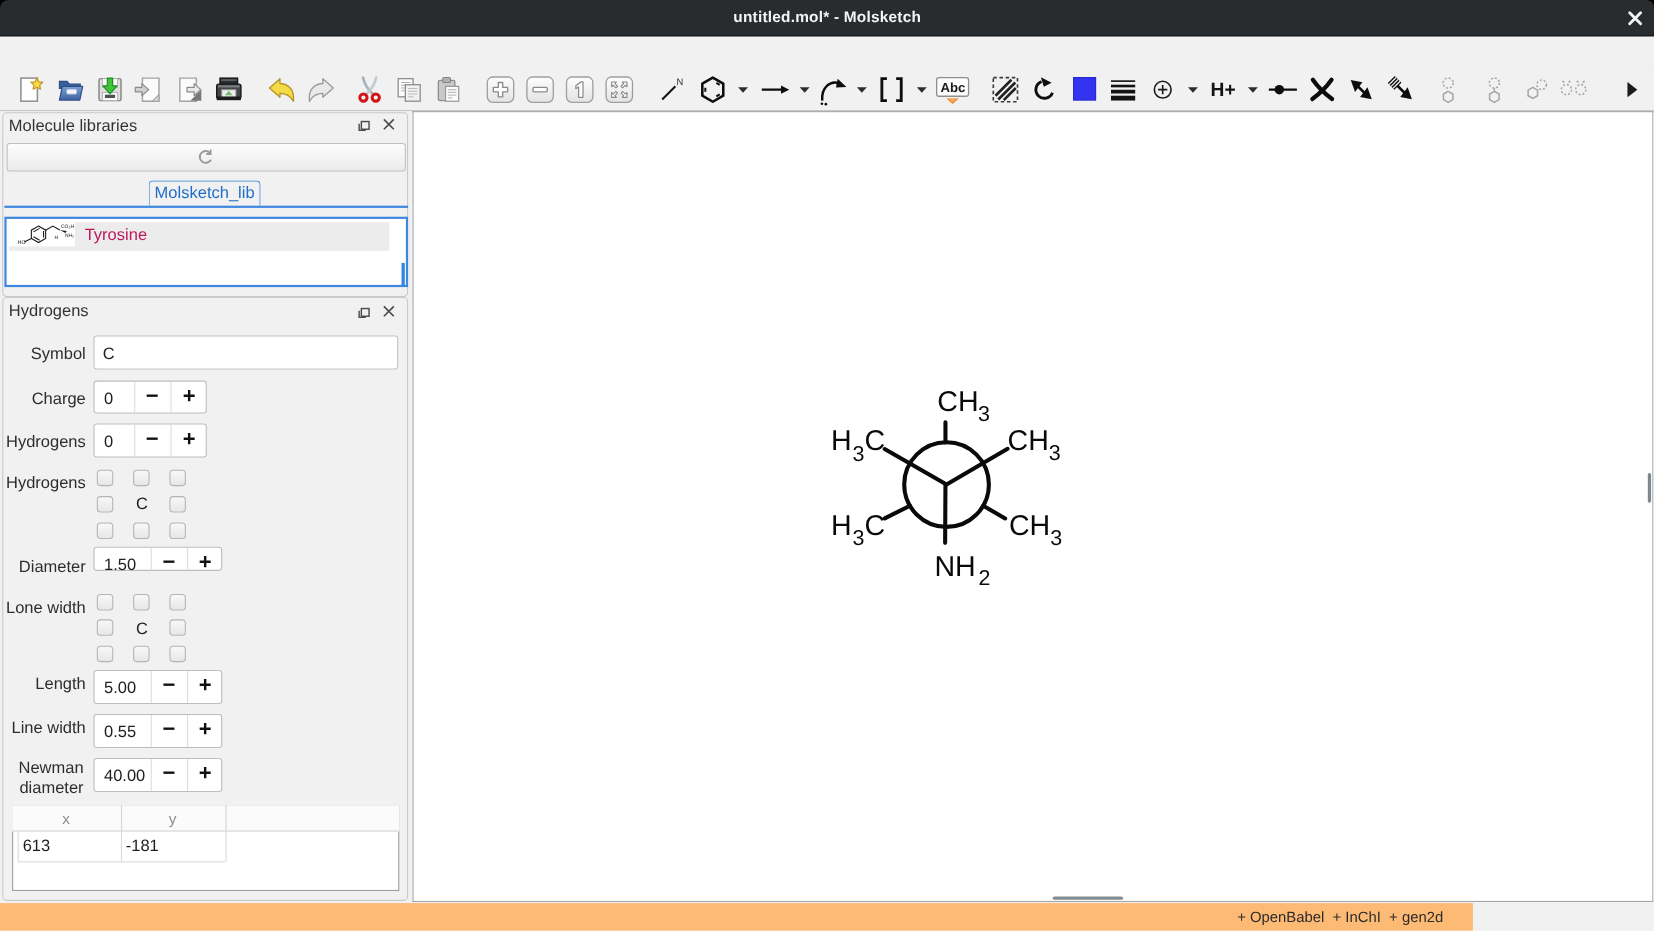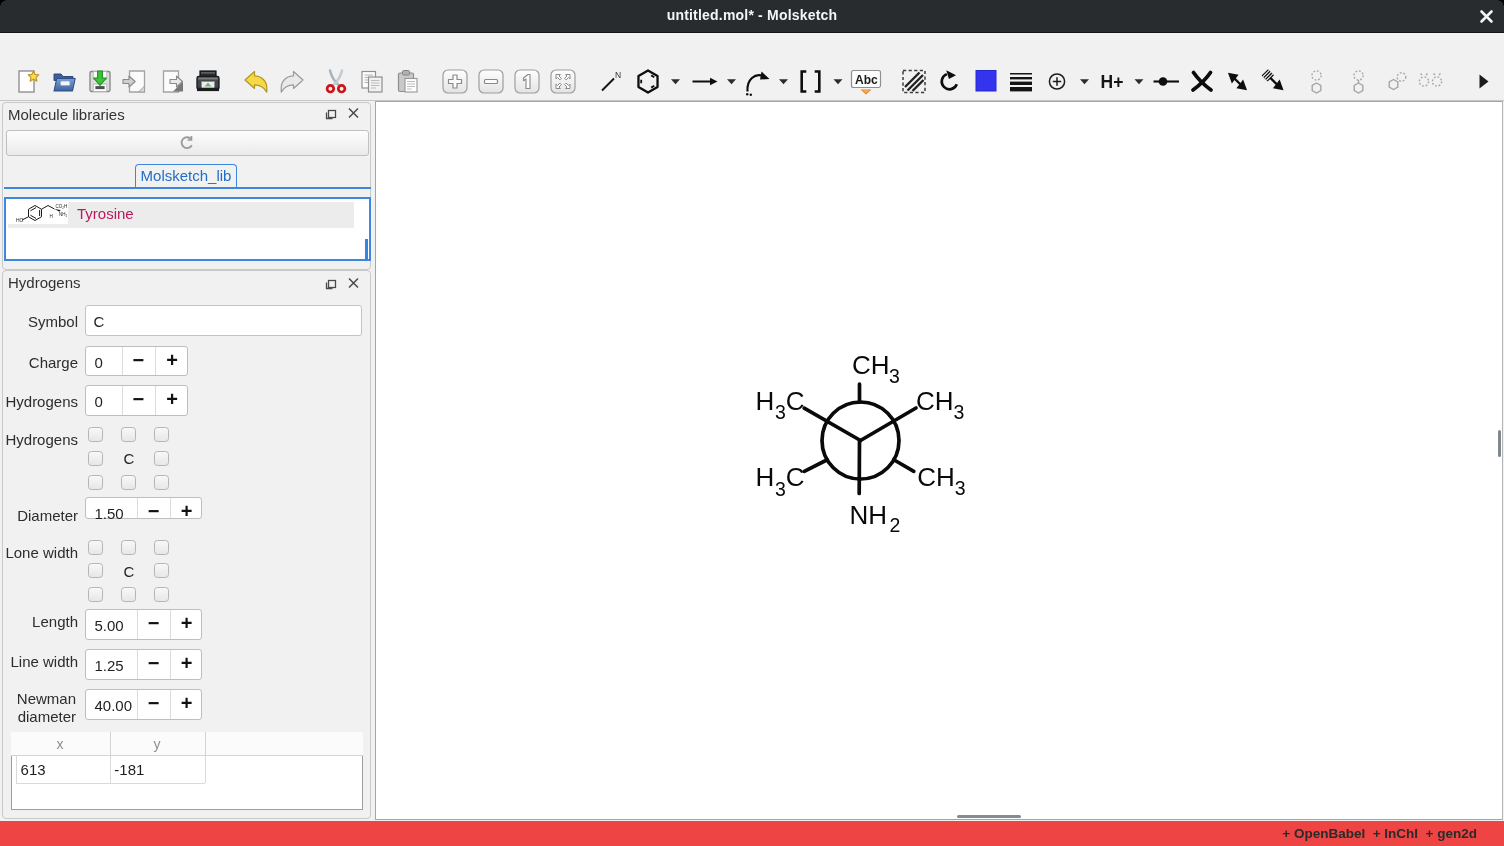--- a/index.html
+++ b/index.html
@@ -25,21 +25,21 @@
 .btn{background:linear-gradient(#fdfdfd,#eaeaea);border:1px solid #c0c0c0;border-radius:3px;box-sizing:border-box;}
 .inputbox{background:#fff;border:1px solid #c3c3c3;border-radius:3px;box-sizing:border-box;}
 .spin{background:#fff;border:1px solid #bebebe;border-radius:3px;box-sizing:border-box;}
 .spindiv{position:absolute;top:0;width:1px;height:100%;background:#dcdcdc;}
 .spintx{position:absolute;font-size:15px;color:#1f1f1f;}
 .spinbtn{position:absolute;font-size:20px;color:#111;text-align:center;font-weight:600;}
 .cb{position:absolute;width:15px;height:15px;border:1px solid #b5b5b5;border-radius:3.5px;
  background:linear-gradient(#f8f8f8,#e7e7e7);box-sizing:border-box;}
 .flabel{position:absolute;font-size:15px;color:#2d2d2d;text-align:right;}
 
-#statusbar{left:0;top:821px;width:1504px;height:25px;background:#ef4444;font-weight:bold;}
+#statusbar{left:0;top:821px;width:1339px;height:25px;background:#fdba74;}
 #statusbar .tx{position:absolute;right:27px;top:5px;font-size:13.5px;color:#2b2b2b;}
 </style>
 </head>
 <body>
 <div id="root">
 
   <div id="titlebar" class="abs">
     <div class="tx">untitled.mol* - Molsketch</div>
     <svg class="abs" style="left:1479px;top:9px" width="16" height="16">
       <path d="M2.5,2.5 L12.5,12.5 M12.5,2.5 L2.5,12.5" stroke="#f2f3f3" stroke-width="2.6" stroke-linecap="round"></path>
@@ -405,21 +405,21 @@
       <div class="spindiv" style="left:84.5px"></div>
     <div class="spintx" style="left:9px;top:7px">5.00</div>
     <div class="spinbtn" style="left:51.5px;top:2px;width:33px">−</div>
     <div class="spinbtn" style="left:84.5px;top:2px;width:33px">+</div>
   </div>
 
   <div class="flabel" style="left:0px;top:653px;width:78px">Line width</div>
   <div class="spin abs" style="left:84.5px;top:649px;width:117.5px;height:31px">
     <div class="spindiv" style="left:51.5px"></div>
       <div class="spindiv" style="left:84.5px"></div>
-    <div class="spintx" style="left:9px;top:7px">1.25</div>
+    <div class="spintx" style="left:9px;top:7px">0.55</div>
     <div class="spinbtn" style="left:51.5px;top:2px;width:33px">−</div>
     <div class="spinbtn" style="left:84.5px;top:2px;width:33px">+</div>
   </div>
 
   <div class="flabel" style="left:0px;top:690px;width:76px;line-height:17.5px">Newman<br>diameter</div>
   <div class="spin abs" style="left:84.5px;top:689px;width:117.5px;height:31px">
     <div class="spindiv" style="left:51.5px"></div>
       <div class="spindiv" style="left:84.5px"></div>
     <div class="spintx" style="left:9px;top:7px">40.00</div>
     <div class="spinbtn" style="left:51.5px;top:2px;width:33px">−</div>

